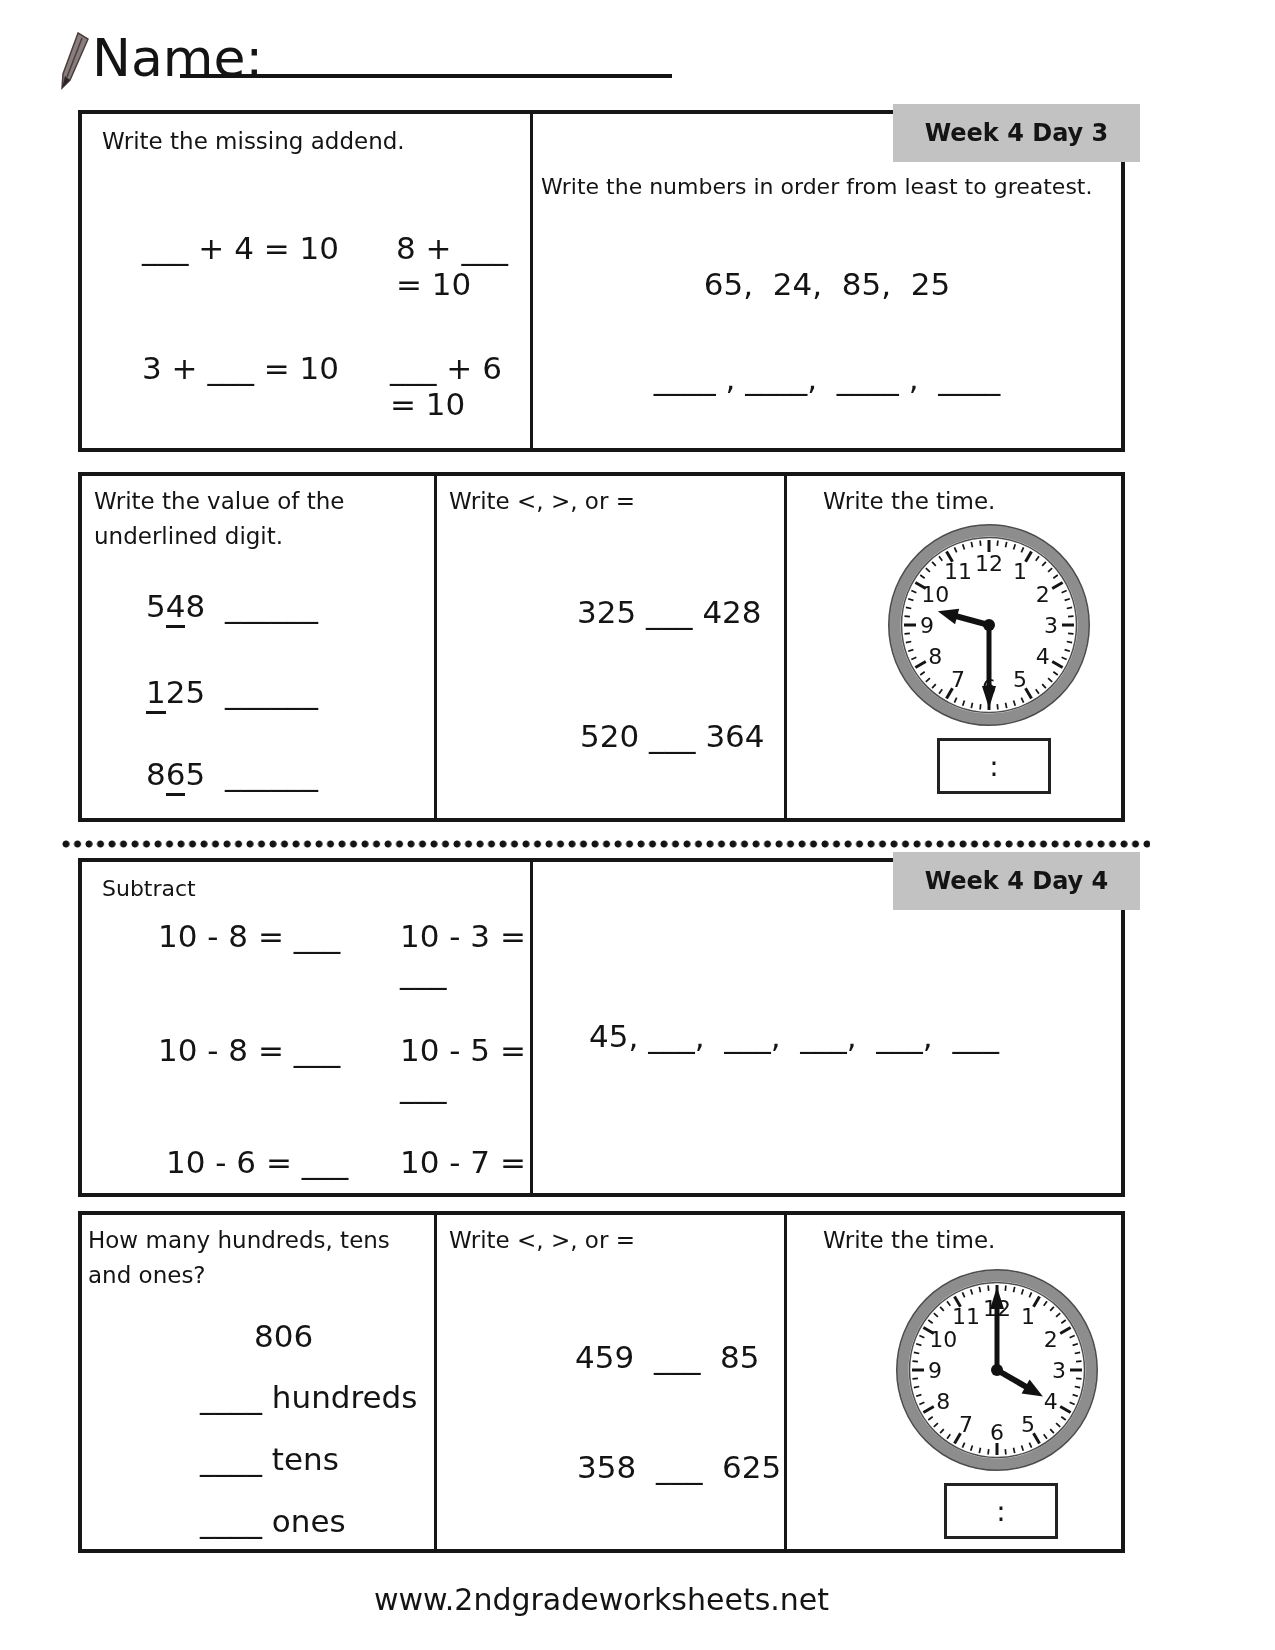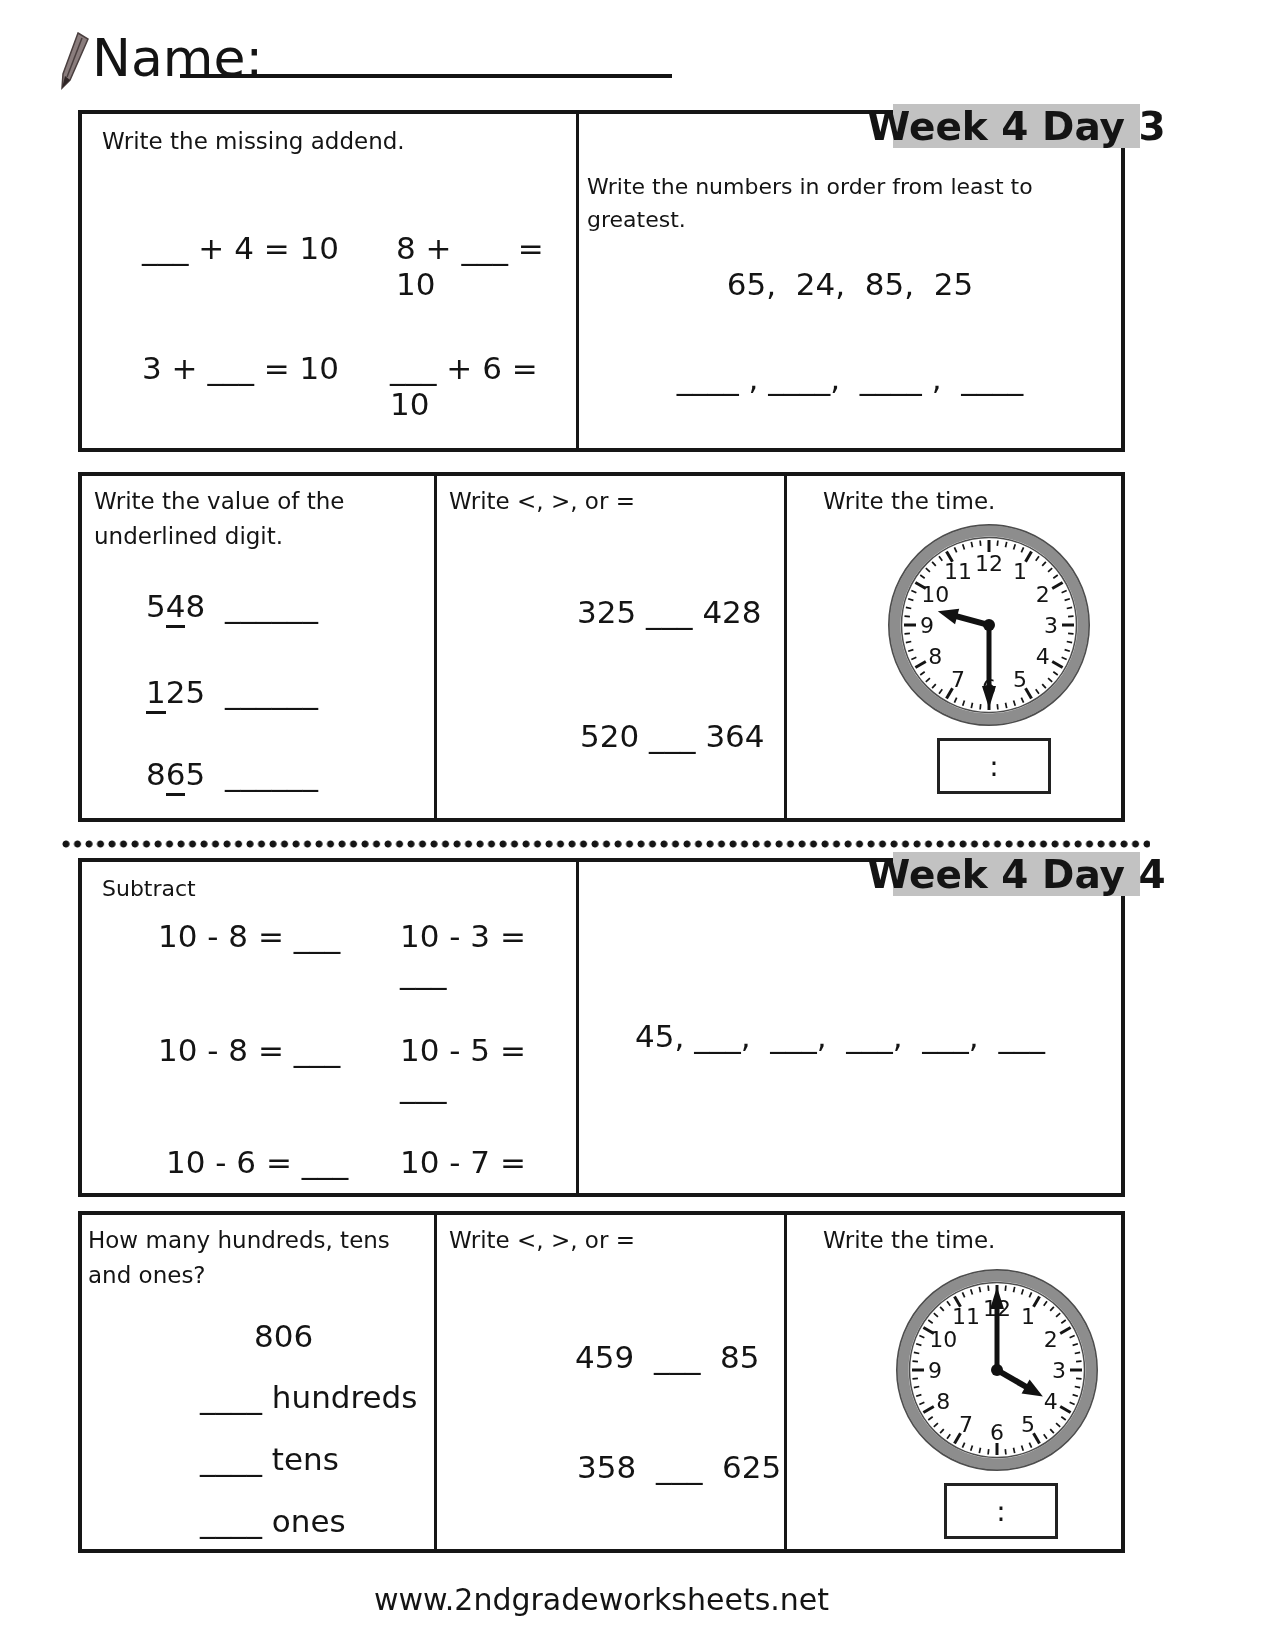--- a/index.html
+++ b/index.html
@@ -14,33 +14,33 @@
   .name-label{position:absolute;left:92px;top:28px;font-size:52px;}
   .name-underline{position:absolute;left:180px;top:74px;width:492px;height:4px;background:#141414;}
   
   .tbl{position:absolute;left:78px;width:1047px;border:4px solid #161616;box-sizing:border-box;display:flex;background:#fff;}
   .tblA1{top:110px;height:342px;}
   .tblA2{top:472px;height:350px;}
   .tblB1{top:858px;height:339px;}
   .tblB2{top:1211px;height:342px;}
   .cell{position:relative;box-sizing:border-box;height:100%;}
   .cell + .cell{border-left:3px solid #161616;}
-  .cA1L,.cB1L{width:494px;}
+  .cA1L,.cB1L{width:448px;}
   .cA1R,.cB1R{width:518px;flex:1;}
   .c1{width:352px;}
   .c2{width:350px;}
   .c3{flex:1;}
   .prompt{position:absolute;font-size:23px;line-height:1.5;}
   .eq{position:absolute;font-size:31px;}
   .u{border-bottom:3px solid #141414;padding-bottom:1px;}
   
   .badge{
-    position:absolute;left:893px;width:247px;height:44px;background:#c2c2c2;
+    position:absolute;left:893px;width:247px;height:58px;background:#c2c2c2;
     display:flex;align-items:center;justify-content:center;
-    font-size:39px;font-weight:bold;z-index:5;white-space:nowrap;
+    font-size:24px;font-weight:bold;z-index:5;white-space:nowrap;
   }
   .badgeA{top:104px;}
   .badgeB{top:852px;}
   
   .dots{
     position:absolute;left:62px;top:840px;width:1088px;height:8px;
     background-image:radial-gradient(circle at 4px 4px,#141414 3.1px,transparent 3.9px);
     background-size:11.5px 8px;background-repeat:repeat-x;
   }
   

